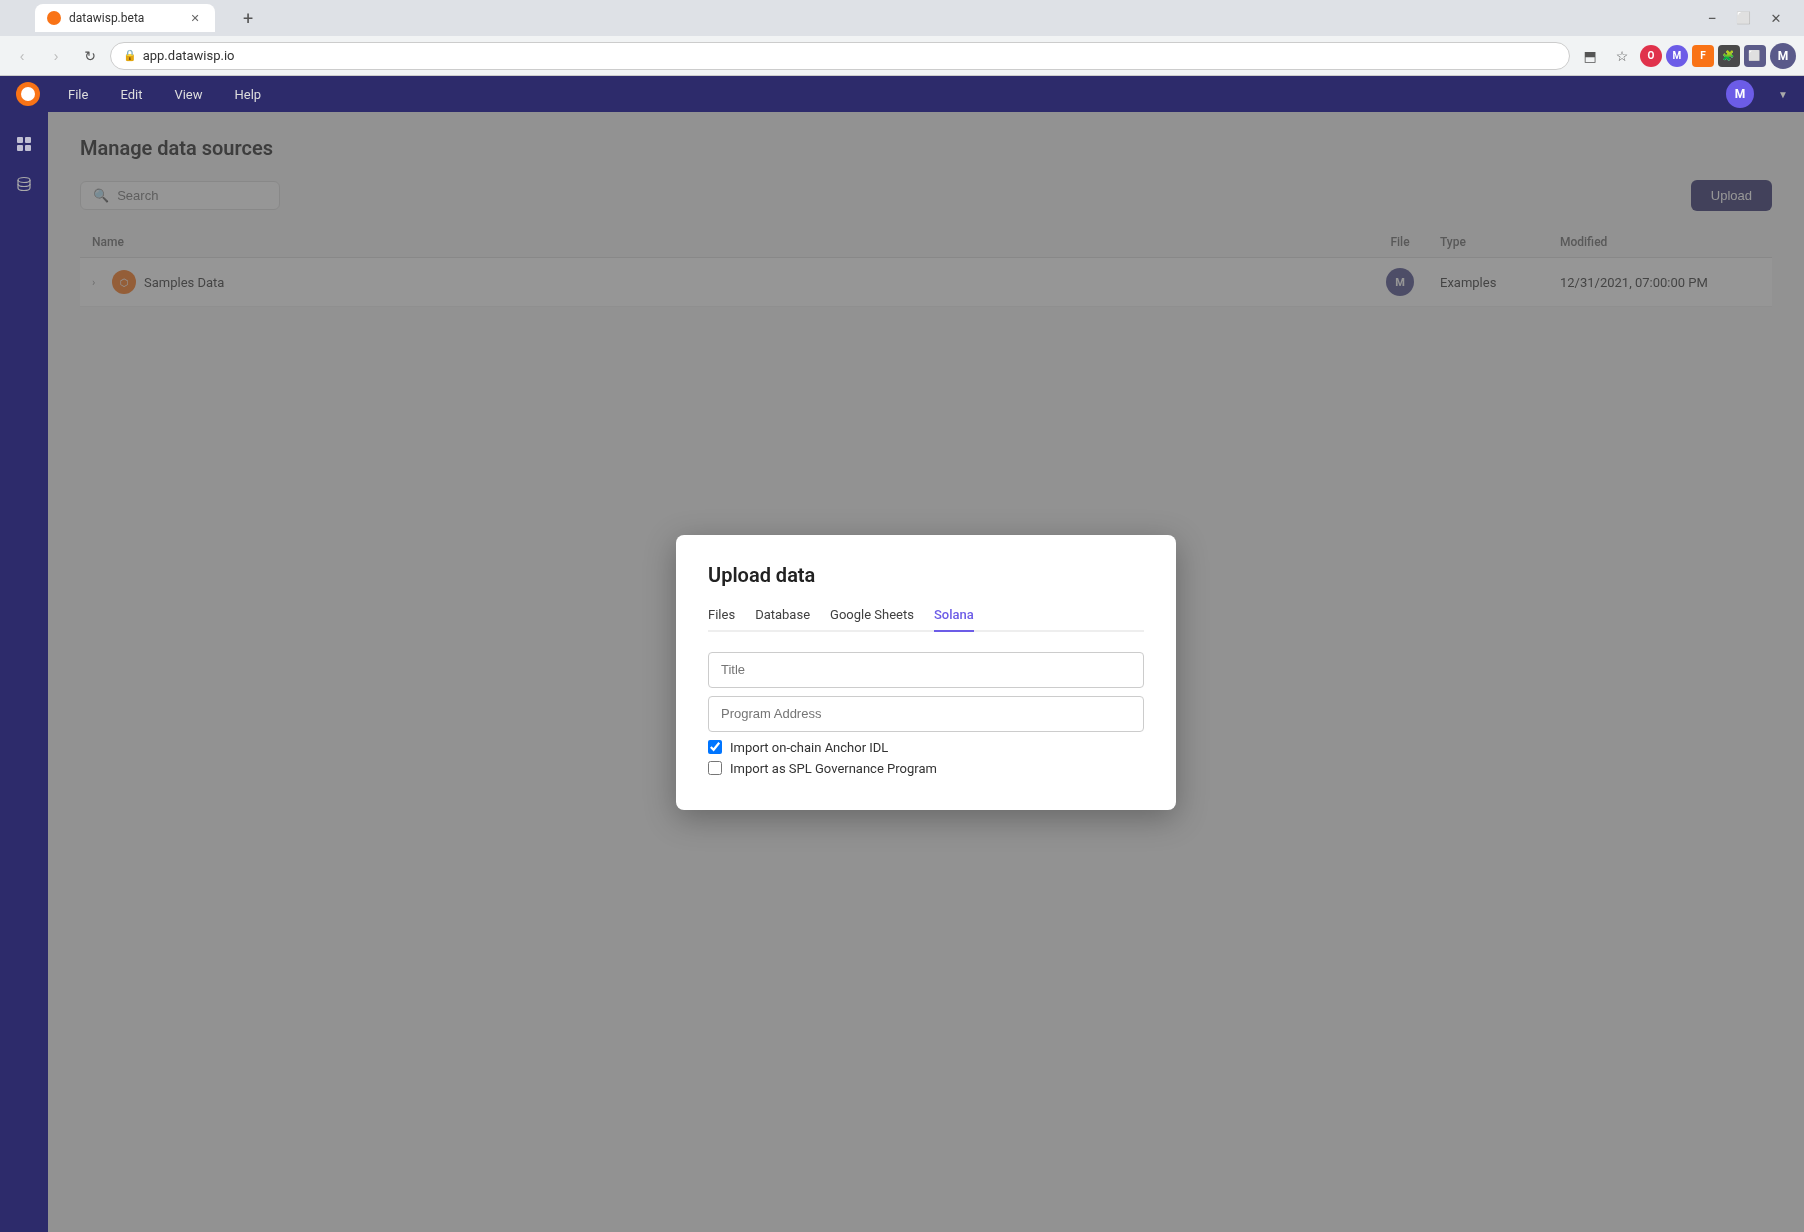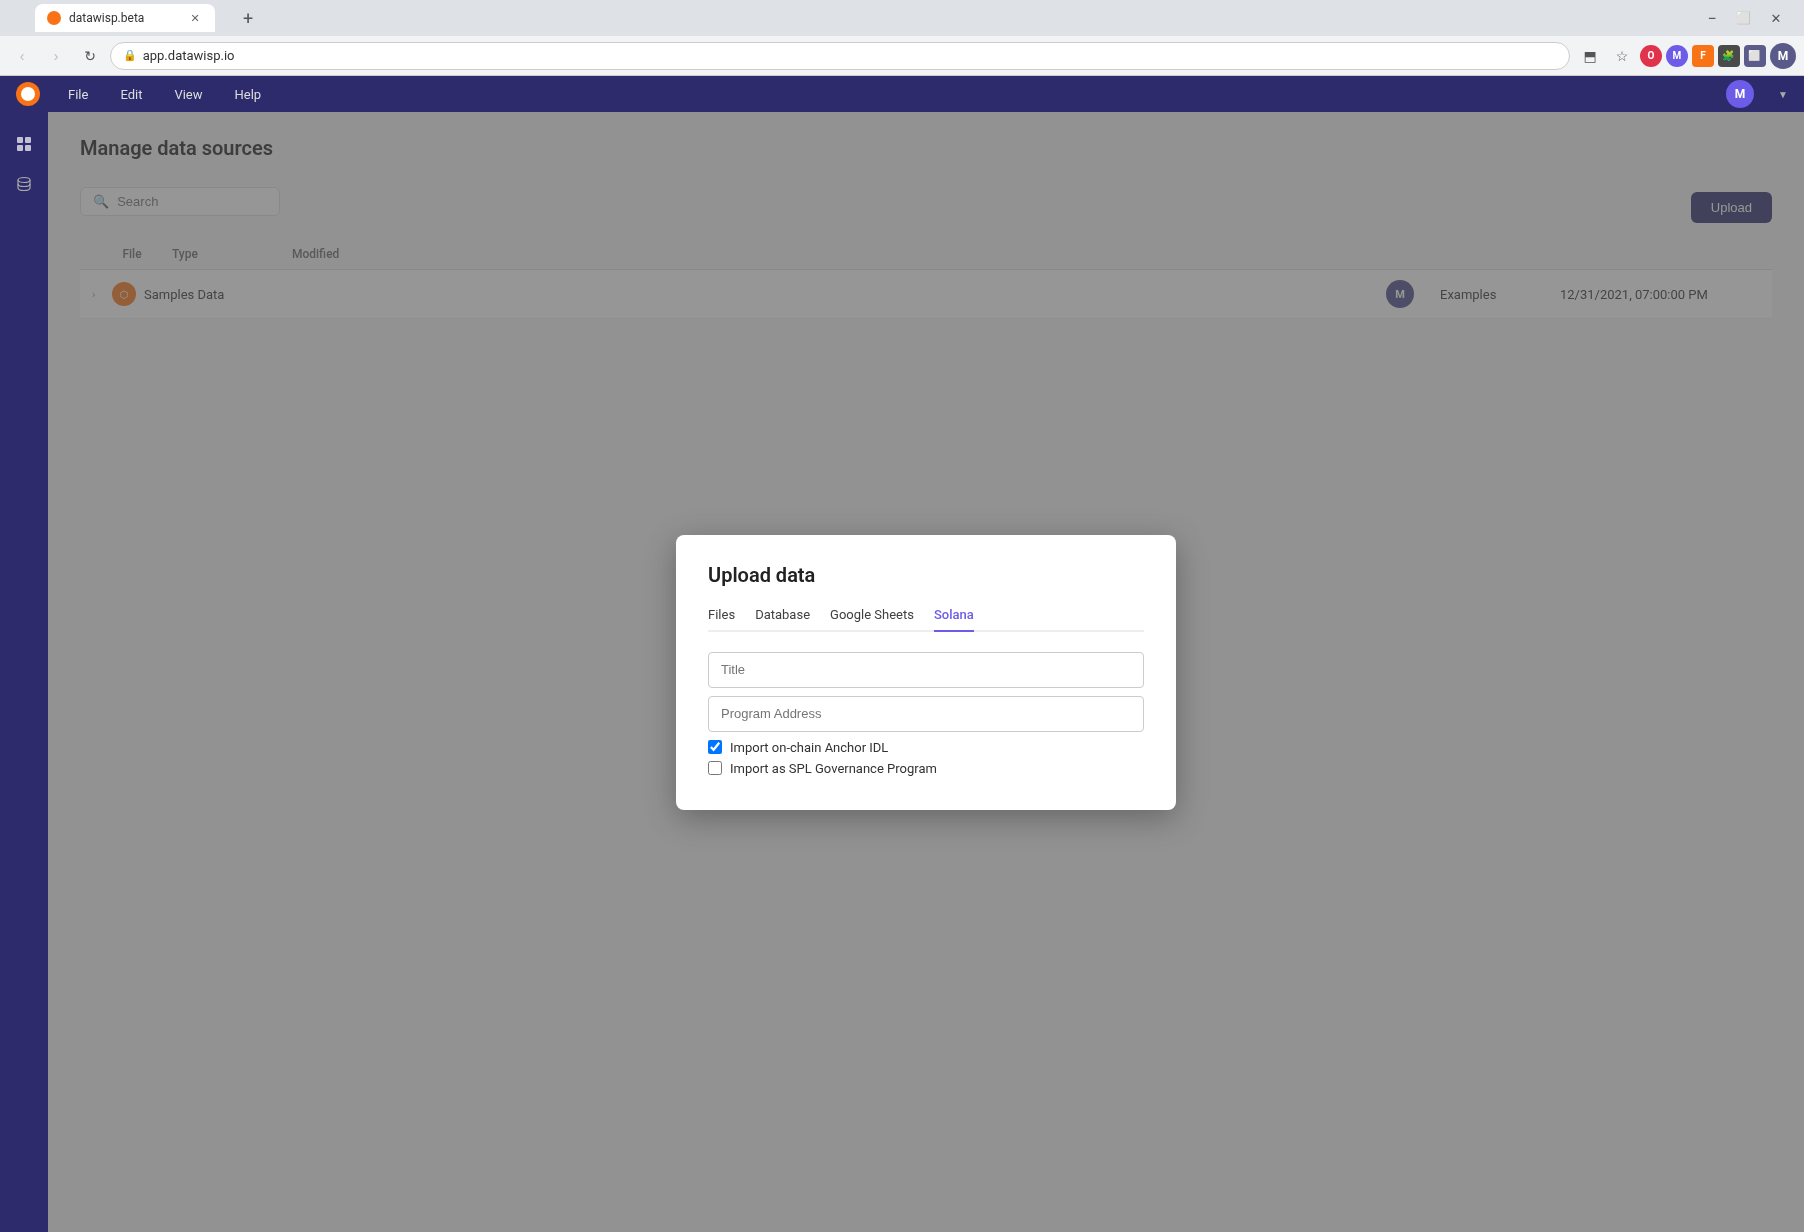--- a/index.html
+++ b/index.html
@@ -36,21 +36,21 @@
     .sidebar-icon { width: 32px; height: 32px; border-radius: 6px; display: flex; align-items: center; justify-content: center; cursor: pointer; color: #aaa; font-size: 16px; }
     .sidebar-icon.active { color: white; }
 
     .main-content { flex: 1; background: #5c5c5c; padding: 0; position: relative; }
     .main-inner { background: #f5f5f5; min-height: 100%; padding: 24px 32px; }
     .page-title { font-size: 20px; font-weight: 600; color: #222; margin-bottom: 20px; }
     .toolbar { display: flex; align-items: center; justify-content: space-between; margin-bottom: 16px; }
     .search-box { display: flex; align-items: center; gap: 8px; background: white; border: 1px solid #ddd; border-radius: 6px; padding: 6px 12px; width: 200px; }
     .search-box input { border: none; outline: none; font-size: 13px; color: #555; background: transparent; width: 100%; }
     .search-icon { color: #999; font-size: 13px; }
-    .upload-btn { background: #2d2b6b; color: white; border: none; border-radius: 6px; padding: 8px 20px; font-size: 13px; cursor: pointer; font-weight: 500; margin-top: 12px; }
+    .upload-btn { background: #2d2b6b; color: white; border: none; border-radius: 6px; padding: 8px 20px; font-size: 13px; cursor: pointer; font-weight: 500; }
 
     .table-header { display: flex; align-items: center; padding: 8px 12px; border-bottom: 1px solid #ddd; background: #f5f5f5; }
     .col-name { flex: 1; font-size: 12px; color: #666; font-weight: 500; }
     .col-owner { width: 80px; font-size: 12px; color: #666; font-weight: 500; text-align: center; }
     .col-type { width: 120px; font-size: 12px; color: #666; font-weight: 500; }
     .col-modified { width: 200px; font-size: 12px; color: #666; font-weight: 500; }
 
     .table-row { display: flex; align-items: center; padding: 10px 12px; border-bottom: 1px solid #eee; background: white; }
     .row-expand { width: 20px; color: #999; cursor: pointer; font-size: 11px; }
     .row-icon { width: 24px; height: 24px; background: #f97316; border-radius: 50%; display: flex; align-items: center; justify-content: center; margin-right: 8px; }
@@ -169,20 +169,21 @@
         <div class="toolbar">
           <div class="search-box">
             <span class="search-icon">🔍</span>
             <input type="text" placeholder="Search" style="">
           </div>
           <button class="upload-btn">Upload</button>
         </div>
 
         <div>
           <div class="table-header">
+            <div class="col-name">Name</div>
             <div class="col-owner">File</div>
             <div class="col-type">Type</div>
             <div class="col-modified">Modified</div>
           </div>
           <div class="table-row">
             <div class="row-expand">›</div>
             <div class="row-icon">
               <span class="row-icon-inner">⬡</span>
             </div>
             <span class="row-name">Samples Data</span>

